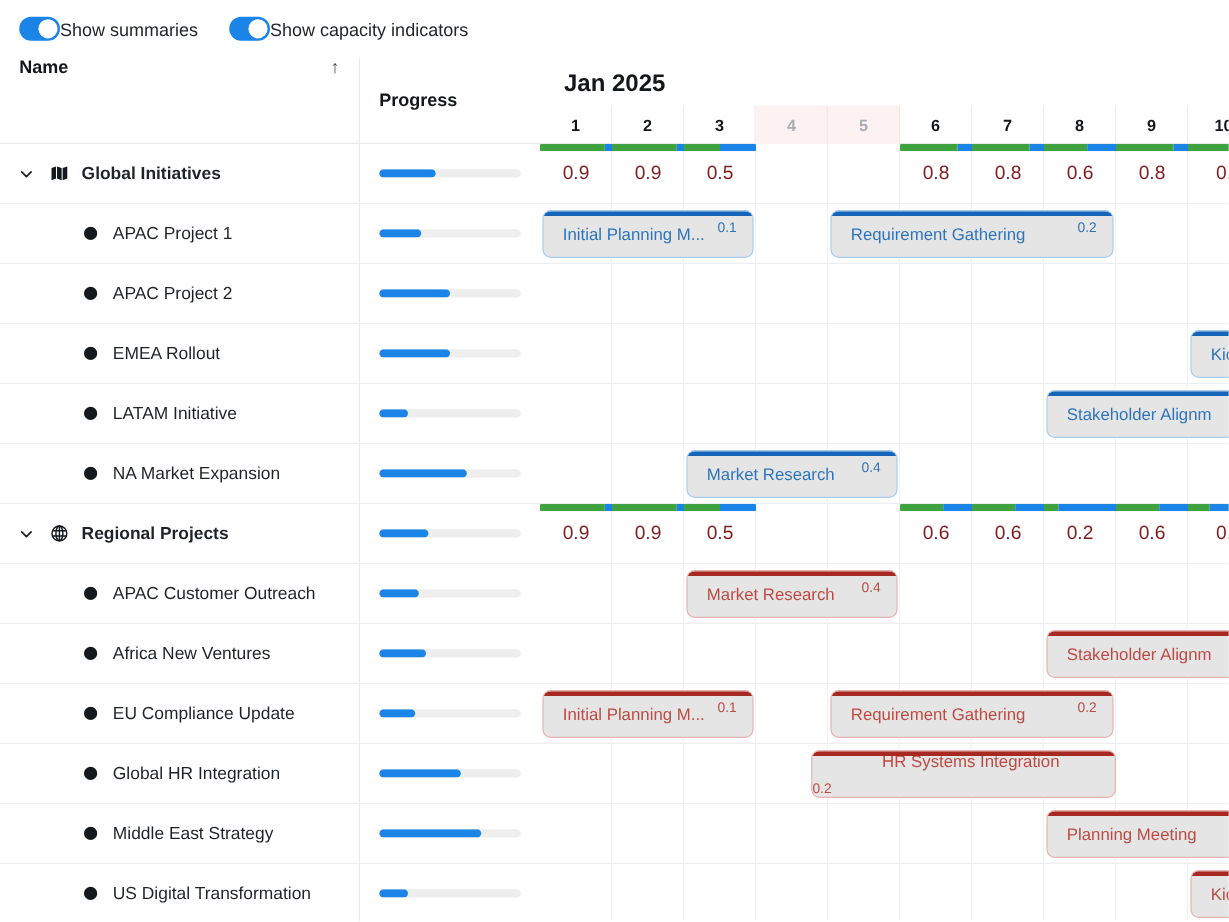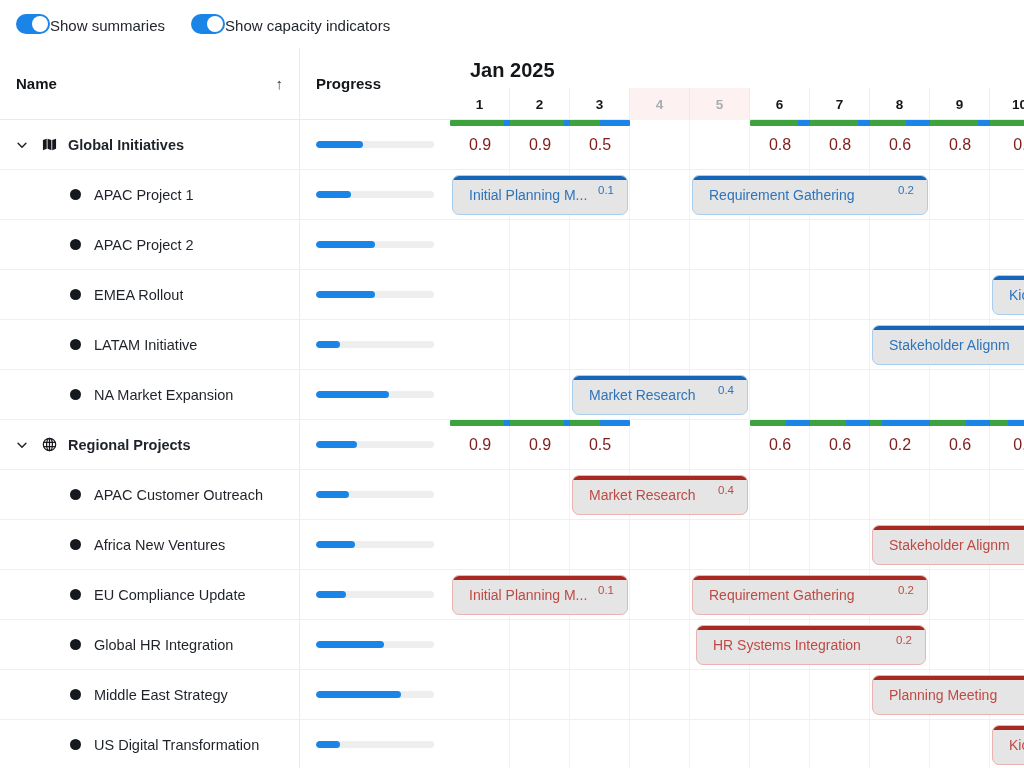--- a/index.html
+++ b/index.html
@@ -37,21 +37,21 @@
   .left-pane { width: 450px; flex: none; position: relative; background: #fff; }
   .right-pane { width: 574px; flex: none; position: relative; overflow: hidden; background: #fff; }
 
   
   .grid-head {
     height: 72px; display: flex; align-items: center;
     border-bottom: 1px solid #e8eaed;
   }
   .col-name {
     width: 300px; flex: none; height: 72px;
-    display: flex; align-items: center; padding: 0 16px;
+    display: flex; padding: 0 16px;
     border-right: 1px solid #e8eaed;
     justify-content: space-between;
   }
   .col-name .txt { font-size: 15px; font-weight: bold; color: #14171a; }
   .sort-arrow { font-size: 15px; color: #3d4348; }
   .col-progress {
     width: 150px; flex: none; height: 72px;
     display: flex; align-items: center; padding: 0 16px;
     font-size: 15px; font-weight: bold; color: #14171a;
   }
@@ -609,21 +609,21 @@
               <span class="bar-text">Initial Planning M...</span>
               <span class="bar-val">0.1</span>
             </div>
             <div class="bar red" style="left: 242px; width: 236px;">
               <div class="prog" style="width: 100%;"></div>
               <span class="bar-text">Requirement Gathering</span>
               <span class="bar-val">0.2</span>
             </div>
           </div>
           <div class="tl-row">
-            <div class="bar red" style="left: 246px; width: 230px;">
+            <div class="bar red" style="left: 226px; width: 254px; flex-direction: column;">
               <div class="prog" style="width: 100%;"></div>
               <span class="bar-text">HR Systems Integration</span>
               <span class="bar-val">0.2</span>
             </div>
           </div>
           <div class="tl-row">
             <div class="bar red" style="left: 422px; width: 236px;">
               <div class="prog" style="width: 100%;"></div>
               <span class="bar-text">Planning Meeting</span>
             </div>

